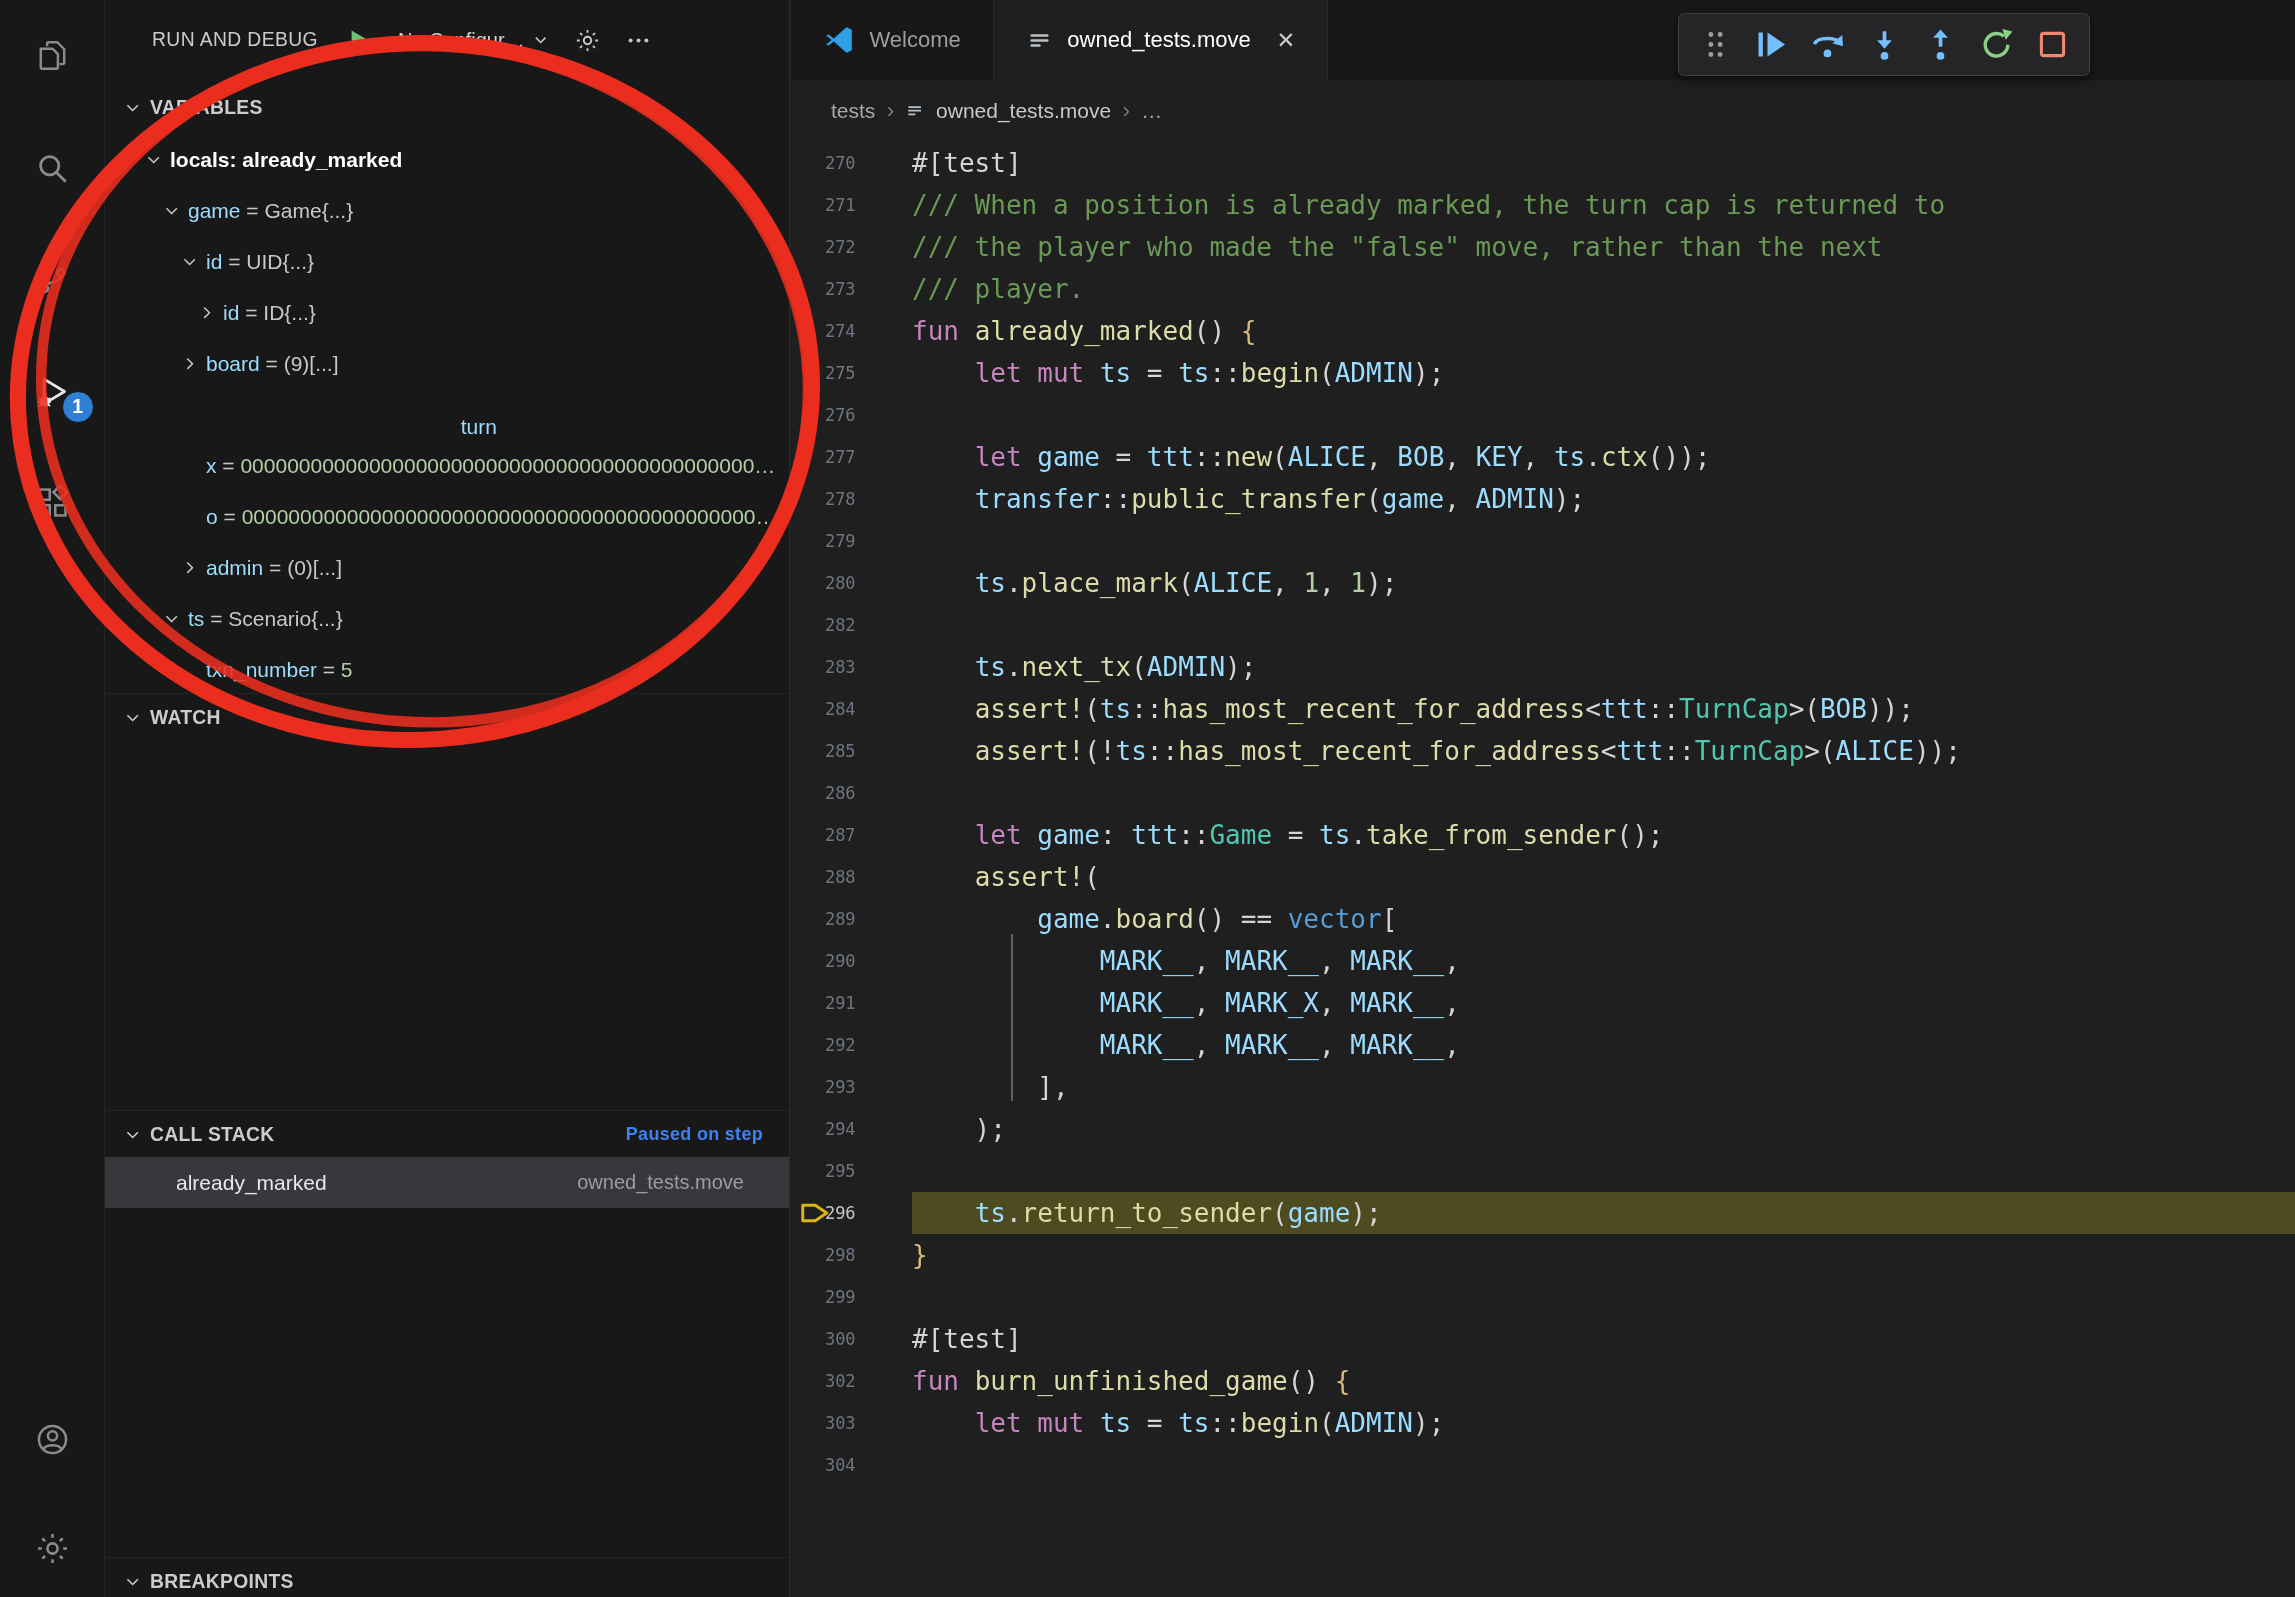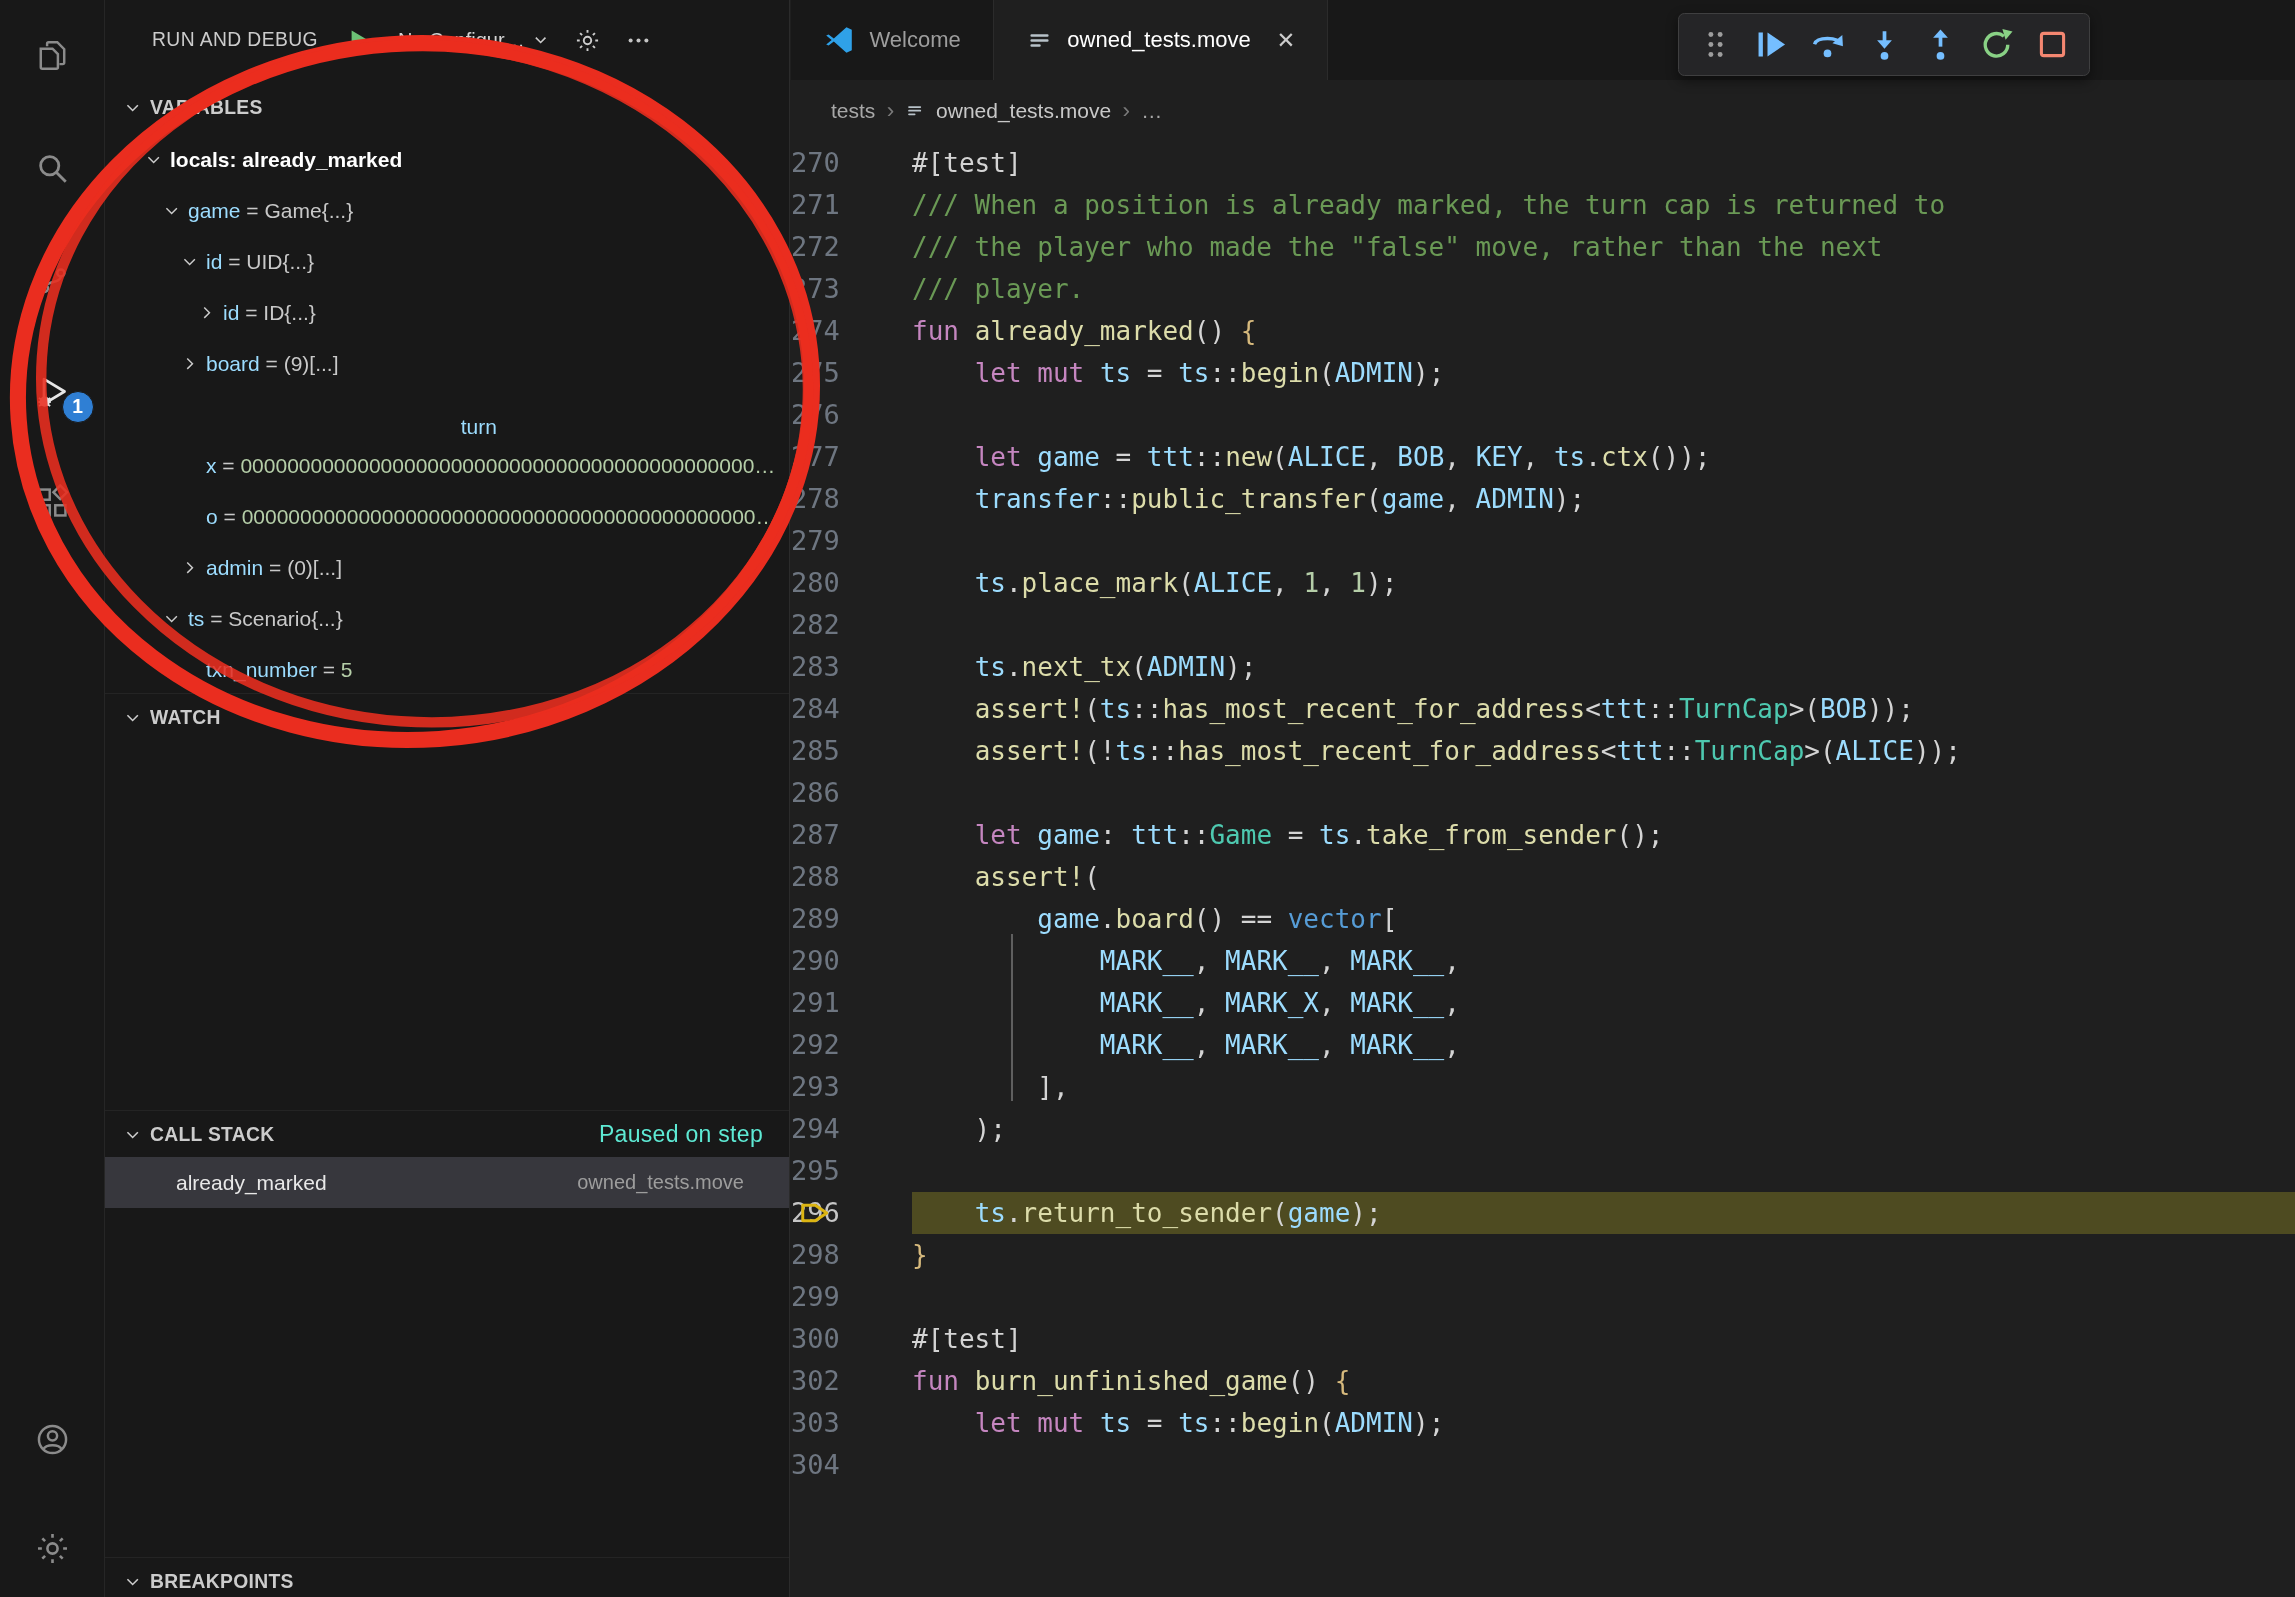--- a/index.html
+++ b/index.html
@@ -20,21 +20,21 @@
   .sb-controls{display:flex;align-items:center;gap:24px;margin-left:27px}
   .ctl{display:flex;align-items:center;gap:6.4px;cursor:pointer}
   .config{color:#d4d4d4;font-size:20px;white-space:nowrap}
   .i24{width:19.3px;height:19.3px;display:block}
   .i34{width:27px;height:27px;display:block}
   .i36{width:29px;height:29px;display:block}
   .i40{width:32px;height:32px;display:block}
 
   .section-header{position:absolute;left:0;width:100%;height:48px;display:flex;align-items:center;gap:8px;padding-left:17.7px;color:#cccccc;font-size:19.3px;font-weight:700;letter-spacing:0.3px;background:#181818}
   .section-header.bordered{border-top:0.8px solid #242424}
-  .cs-status{margin-left:auto;padding-right:26px;font-size:23px;font-weight:400;color:#5eead4}
+  .cs-status{margin-left:auto;padding-right:26px;font-size:18px;font-weight:700;color:#3b82f6}
 
   #vars-tree{position:absolute;top:134px;left:0;width:100%}
   .tree-row{display:flex;align-items:center;height:51px;font-size:21px;color:#c8c8c8;white-space:nowrap;overflow:hidden;padding-right:11.3px;cursor:pointer}
   .twistie{flex:0 0 26px;display:flex;align-items:center;color:#cccccc}
   .scope{font-weight:700;color:#ffffff}
   .vname{color:#9cdcfe}
   .veq{color:#c8c8c8;white-space:pre}
   .vval{overflow:hidden;text-overflow:ellipsis;white-space:nowrap;flex:0 1 auto;min-width:0;color:#c8c8c8}
   .vnum{color:#b5cea8}
 
@@ -53,21 +53,21 @@
   .tab.active .tab-label{color:#ffffff}
   .tab-close{font-size:22.5px;color:#cccccc;margin-left:11.3px;cursor:pointer}
 
   #breadcrumb{position:absolute;top:80px;left:0;width:100%;height:61px;display:flex;align-items:center;gap:11.3px;padding-left:40px;background:#1f1f1f;color:#a8a8a8;font-size:21px}
   .bc-sep{color:#7a7a7a;font-size:22.5px}
   .bc-item{cursor:pointer;white-space:nowrap}
   .bc-item.light{color:#c8c8c8}
 
   #code{position:absolute;top:142px;left:0;right:0;bottom:0;font-family:"DejaVu Sans Mono",monospace;font-size:26px;overflow:hidden}
   .code-line{display:flex;height:42px}
-  .gutter{flex:0 0 121px;position:relative;text-align:left;padding-right:22.5px;line-height:42px;color:#6e7681;font-size:27px}
+  .gutter{flex:0 0 121px;position:relative;text-align:center;padding-right:22.5px;line-height:42px;color:#6e7681;font-size:17px}
   .line-content{flex:1;white-space:pre;line-height:42px;min-width:0;color:#d4d4d4}
   .code-line.current .line-content{background:#4e4b21}
   .code-line.current .gutter{color:#c6c6c6}
   .frame-icon{position:absolute;left:8px;top:4.8px;width:32px;height:32px;color:#dcb512}
   #indent-guide{position:absolute;left:220px;top:792px;width:1.6px;height:167px;background:#5f5f5f}
 
   .tk-kw{color:#c586c0}.tk-cm{color:#6a9955}.tk-fn{color:#dcdcaa}.tk-ty{color:#4ec9b0}
   .tk-kb{color:#569cd6}.tk-vb{color:#9cdcfe}.tk-nm{color:#b5cea8}
   .tk-pl{color:#d4d4d4}.tk-gd{color:#d7ba7d}
 

